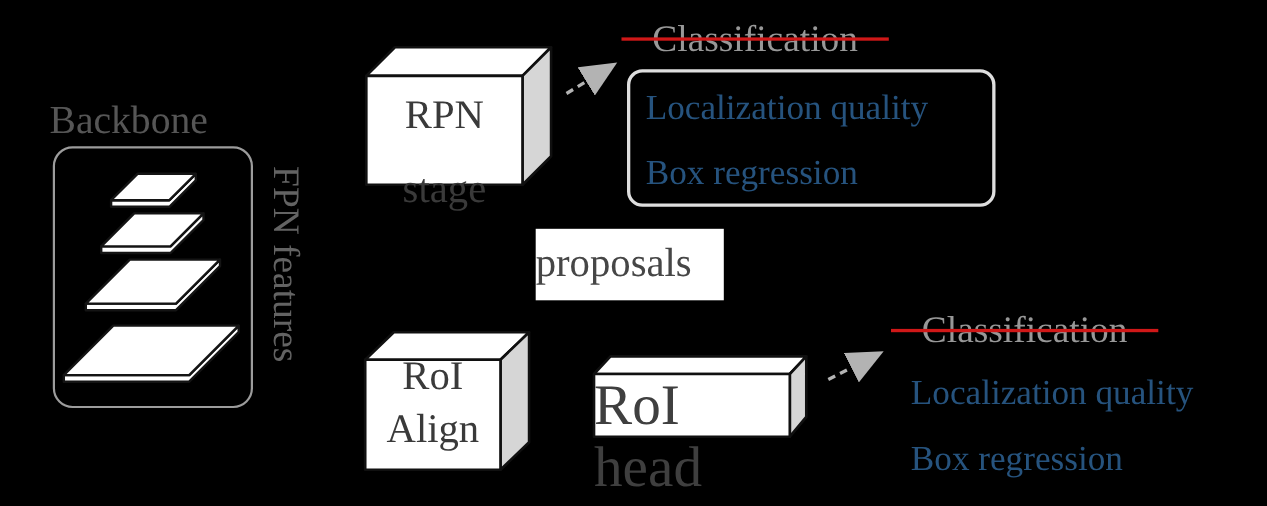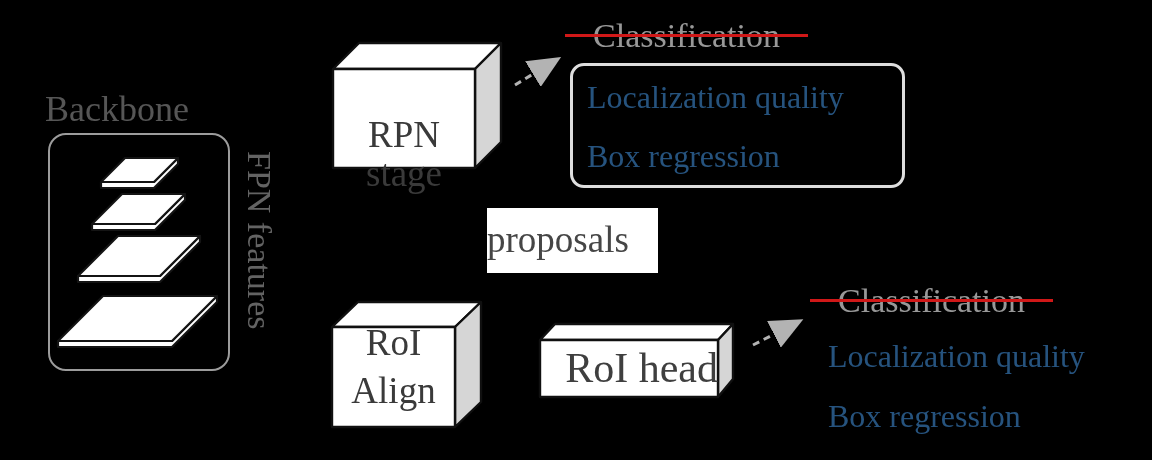--- a/index.html
+++ b/index.html
@@ -23,23 +23,23 @@
     border:2.5px solid #9c9c9c;border-radius:18px;
     box-sizing:border-box;
   }
   .fpn-side-label{
     left:279px;top:151px;
     font-size:34px;line-height:40px;color:#636363;
     white-space:nowrap;
     transform:rotate(90deg);transform-origin:0 0;
   }
   .box-label{color:#3a3a3a;white-space:pre-line;text-align:center;}
-  .rpn-label{left:333px;top:71px;width:142px;font-size:37px;line-height:39px;margin-top:44px;}
+  .rpn-label{left:333px;top:71px;width:142px;font-size:37px;line-height:68px;}
   .roi-align-label{left:332px;top:319px;width:123px;font-size:37px;line-height:48px;}
-  .roi-head-label{left:540px;top:340px;width:178px;font-size:42px;line-height:57px;color:#3f3f3f;text-align:right;}
+  .roi-head-label{left:540px;top:340px;width:178px;font-size:52px;line-height:57px;color:#3f3f3f;text-align:left;}
 
   .proposals-box{
     position:absolute;z-index:2;
     left:487px;top:208px;width:171px;height:65px;
     background:#ffffff;
   }
   .proposals-label{
     width:100%;height:100%;display:block;
     font-size:37px;line-height:63px;color:#464646;
   }

